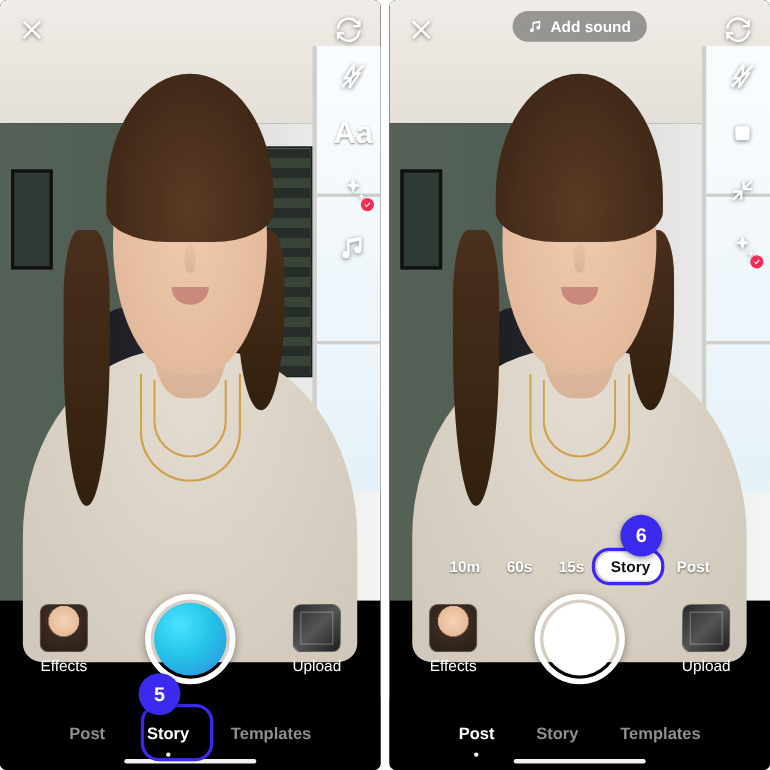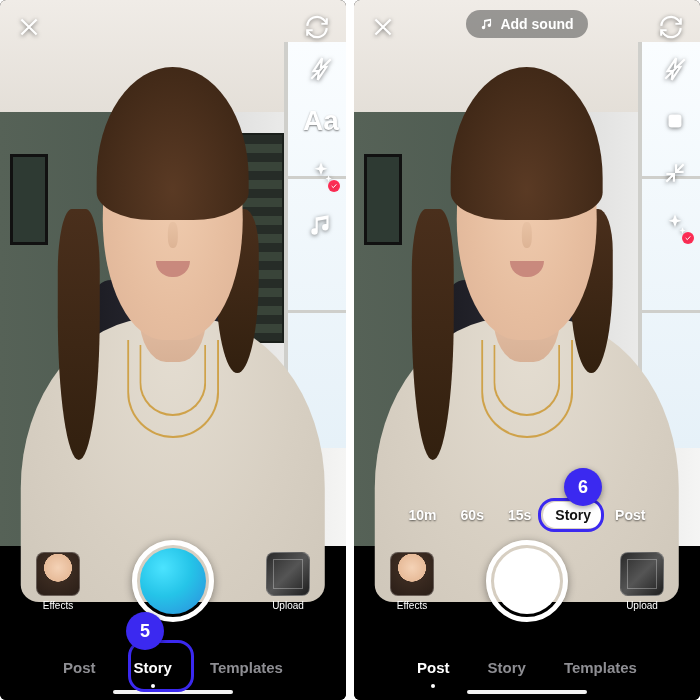--- a/index.html
+++ b/index.html
@@ -74,21 +74,21 @@
 
   
   .durations{position:absolute;bottom:172px;left:0;right:0;display:flex;justify-content:center;
     color:#fff;font-size:14px;font-weight:700;z-index:5;}
   .dur{padding:5px 12px;border-radius:14px;text-shadow:0 1px 2px rgba(0,0,0,.6);}
   .dur.sel{background:#fff;color:#111;text-shadow:none;}
 
   
   .capture-row{position:absolute;bottom:76px;left:0;right:0;height:86px;display:flex;
     align-items:center;justify-content:space-between;padding:0 26px;z-index:5;}
-  .side-slot{width:64px;display:flex;flex-direction:column;align-items:center;gap:4px;color:#fff;font-size:10px;font-weight:500;}
+  .side-slot{width:64px;display:flex;flex-direction:column;align-items:center;gap:4px;color:#fff;font-size:14px;font-weight:500;}
   .thumb{width:44px;height:44px;border-radius:8px;background:#333;overflow:hidden;position:relative;border:1px solid rgba(255,255,255,.25);}
   .thumb.effects{background:radial-gradient(circle at 50% 35%,#f4d2b6 0%,#e7bb99 40%,#3b2b21 41%,#2a1e17 100%);}
   .thumb.upload{background:linear-gradient(135deg,#2a2a2a 0%,#555 50%,#1e1e1e 100%);}
   .thumb.upload::after{content:"";position:absolute;inset:6px;border:1px solid rgba(255,255,255,.3);}
   .shutter{width:82px;height:82px;border-radius:50%;border:5px solid #fff;position:relative;
     display:flex;align-items:center;justify-content:center;box-shadow:0 2px 8px rgba(0,0,0,.4);}
   .shutter .inner{width:66px;height:66px;border-radius:50%;}
   .shutter .inner.story{background:radial-gradient(circle at 35% 30%,#4be3ff 0%,#25c4e8 45%,#2aa0e0 80%);}
   .shutter .inner.photo{background:#fff;}
 

